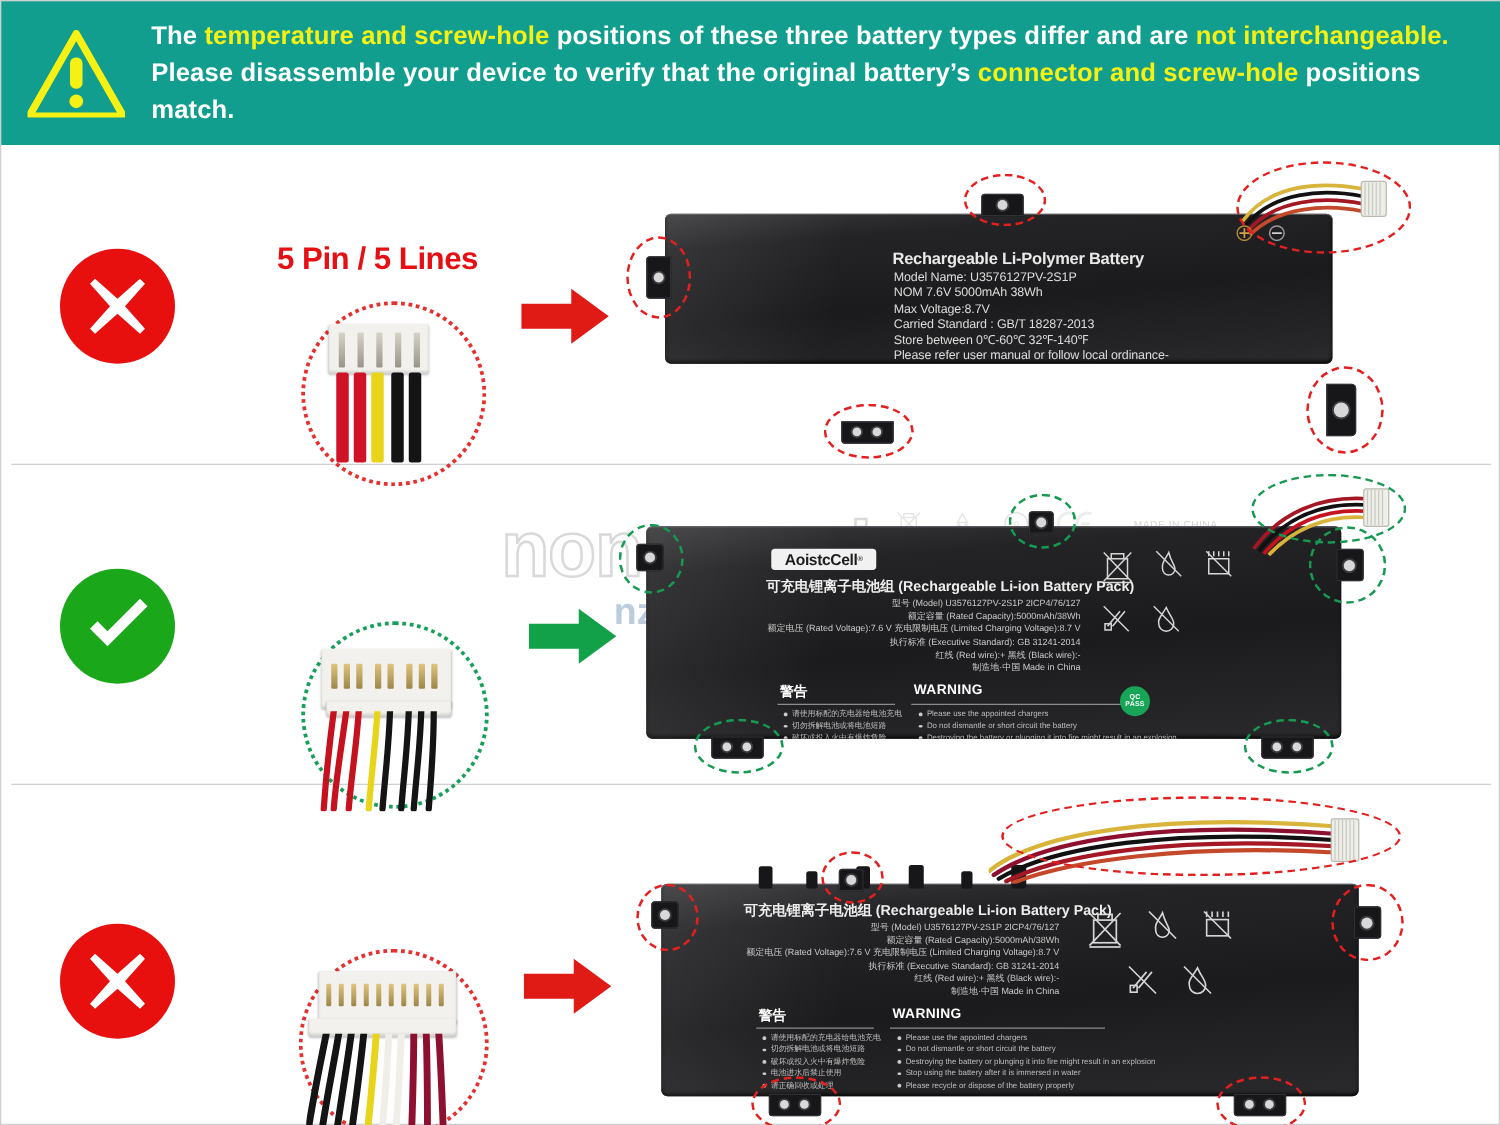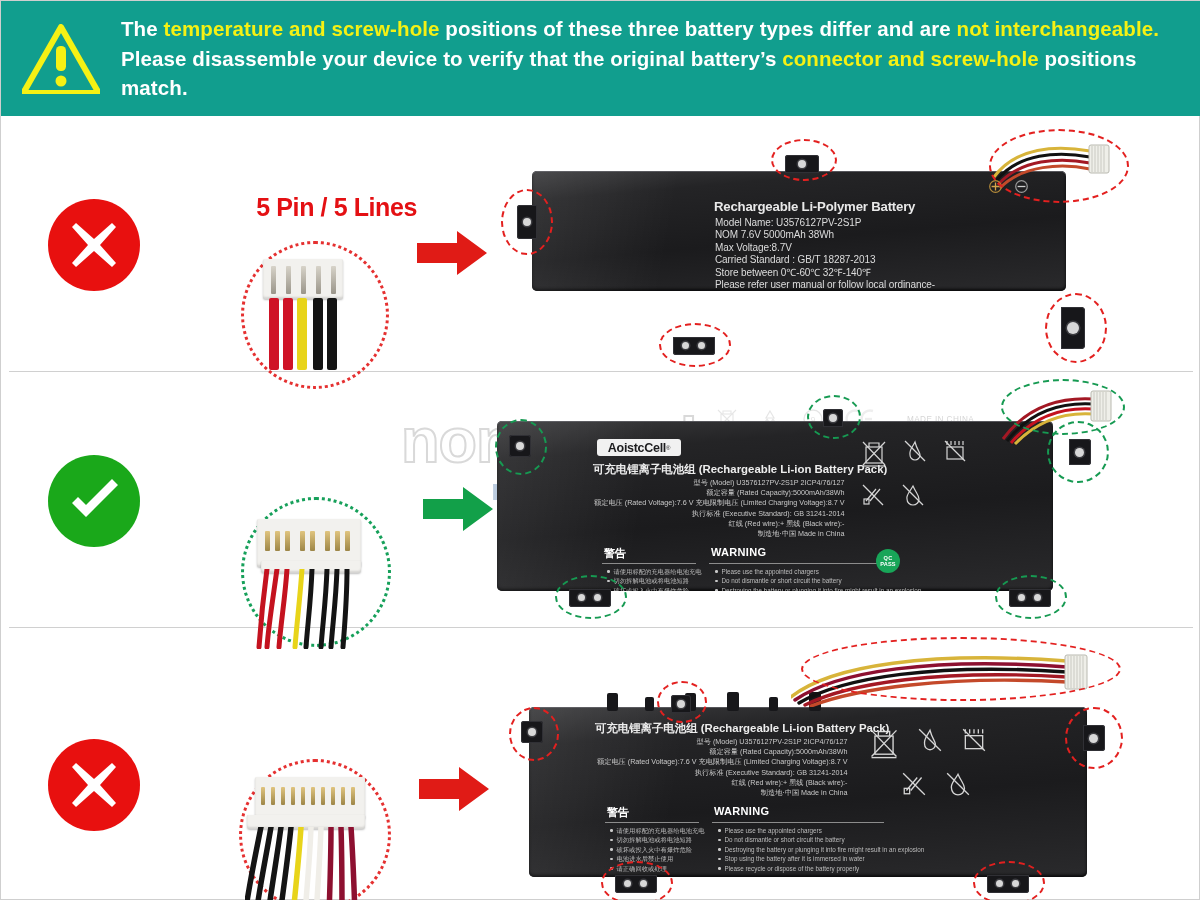--- a/index.html
+++ b/index.html
@@ -45,21 +45,21 @@
   
   .pill {
     position: absolute; border-radius: 9px; color: #fff;
     font-size: 27px; font-weight: bold; letter-spacing: -.3px;
     display: flex; align-items: center; justify-content: center;
     height: 45px; width: 215px;
   }
   .pill.red { background: #e41013; }
   .pill.green { background: #139445; }
   .sub {
-    position: absolute; width: 230px; text-align: right;
+    position: absolute; width: 230px; text-align: center;
     font-size: 25px; font-weight: bold; letter-spacing: -.4px;
   }
   .sub.red { color: #e41013; }
   .sub.green { color: #13a04a; }
 
   
   .dotcircle {
     position: absolute; border-radius: 50%;
     border: 3px dotted #e53030;
   }
@@ -329,21 +329,21 @@
           <path d="M84 0 C83 30, 80 52, 78 78" stroke="#141414"></path>
           <path d="M94 0 C94 30, 92 52, 90 78" stroke="#141414"></path>
         </g>
       </svg>
     </div>
 
     <svg class="arrow" style="left:422px; top:112px;" width="72" height="48" viewBox="0 0 72 48">
       <path d="M0 14 L40 14 L40 2 L70 24 L40 46 L40 34 L0 34 Z" fill="#12a049"></path>
     </svg>
 
-    <div class="battery" style="left:496px; top:48px; width:556px; height:170px;">
+    <div class="battery" style="left:516px; top:48px; width:556px; height:170px;">
       <div class="batt-sheen"></div>
       <div class="brandchip" style="left:100px; top:18px; width:84px; height:17px;">
         <span>AoistcCell</span>
           <sup>®</sup>
       </div>
       <div class="lbl cjk-title" style="left:96px; top:41px;">可充电锂离子电池组 (Rechargeable Li-ion Battery Pack)</div>
       <div class="lbl" style="left:97px; top:57px;" id="batt-b-lines">
           <div class="cjk-line">型号 (Model) U3576127PV-2S1P    2ICP4/76/127</div>
           <div class="cjk-line">额定容量 (Rated Capacity):5000mAh/38Wh</div>
           <div class="cjk-line">额定电压 (Rated Voltage):7.6 V     充电限制电压 (Limited Charging Voltage):8.7 V</div>

